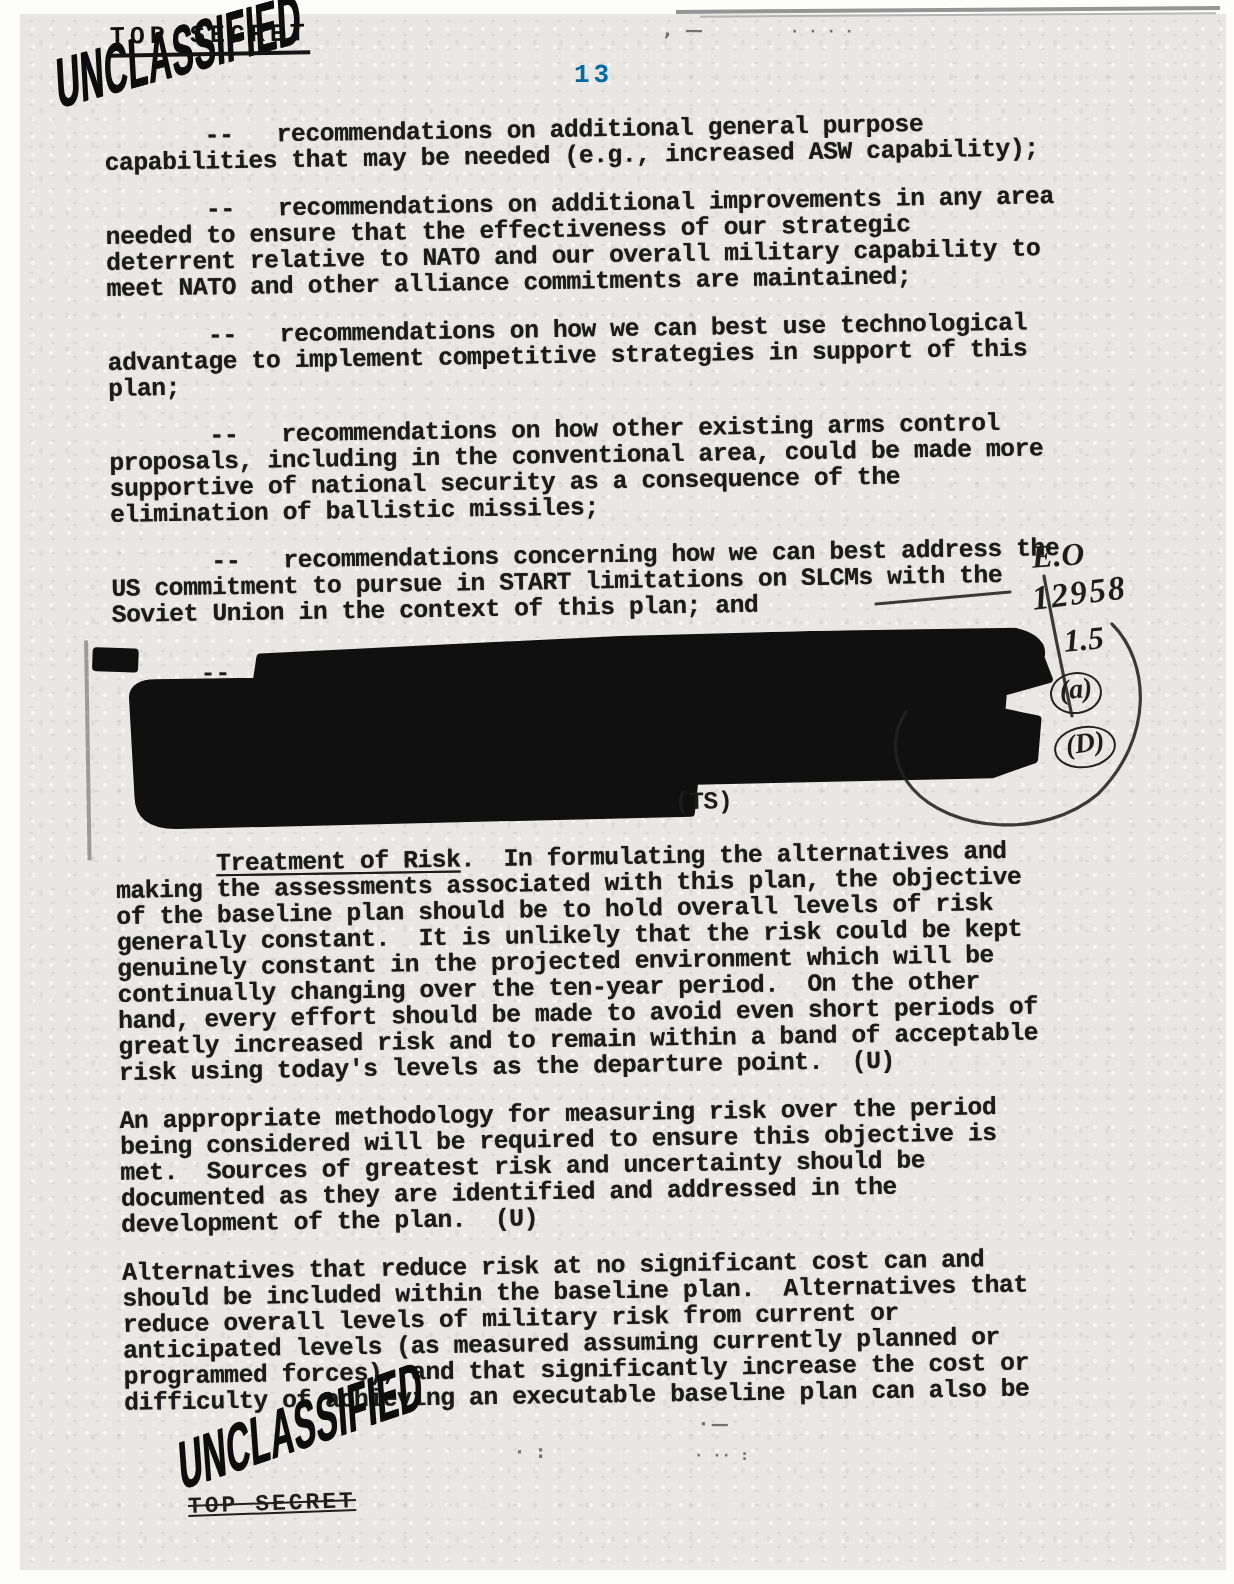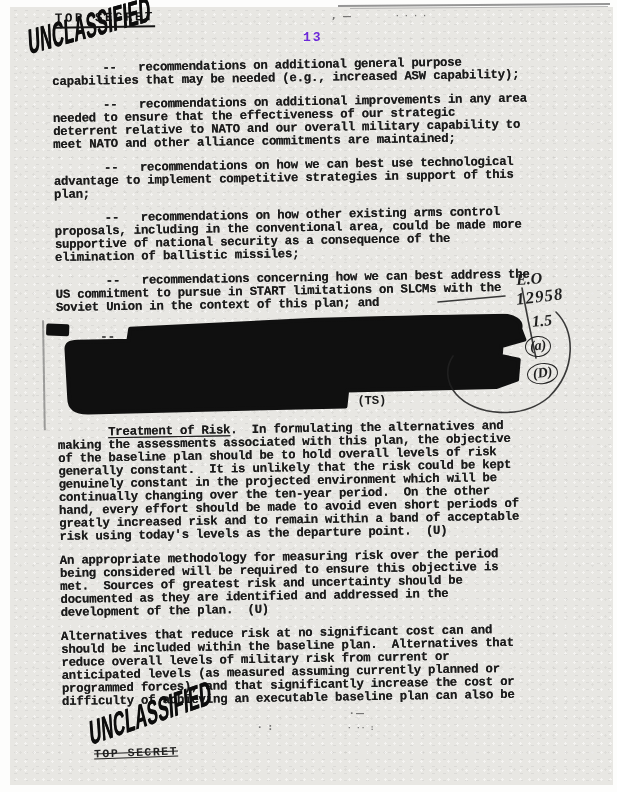--- a/index.html
+++ b/index.html
@@ -34,21 +34,21 @@
   .stamp-bottom .topsecret{left:22px;top:36px;font-size:11.5px;letter-spacing:1.5px;text-decoration:line-through underline;transform:rotate(-2deg);opacity:.92;}
   .unclassified{
     position:absolute;color:#0d0d0d;font-weight:bold;white-space:nowrap;
     font-family:"Liberation Sans",sans-serif;font-size:23px;letter-spacing:.5px;
     transform-origin:0 0;
     text-shadow:.6px 0 #0d0d0d;
   }
   .stamp-top .unclassified{left:1px;top:14px;transform:scale(.70,1.55) rotate(-7deg);}
   .stamp-bottom .unclassified{left:16px;top:4px;transform:scale(.70,1.50) rotate(-9deg);}
 
-  .page-num{position:absolute;left:303px;top:30px;font:bold 13px "Liberation Mono",monospace;color:#6d28d9;letter-spacing:2px;}
+  .page-num{position:absolute;left:287px;top:30px;font:bold 13px "Liberation Mono",monospace;color:#0369a1;letter-spacing:2px;}
 
   .mark{position:absolute;color:#4c4c4c;font:bold 9px "DejaVu Sans",sans-serif;letter-spacing:2px;opacity:.75;white-space:pre;}
 
   
   .body{
     position:absolute;left:52px;top:63px;width:525px;
     transform:rotate(-.9deg);transform-origin:0 0;
     color:#1b1b1b;
   }
   .para{margin-bottom:11px;}
@@ -59,21 +59,21 @@
     text-shadow:0 0 .5px rgba(20,20,20,.75);
   }
   .line .u{text-decoration:underline;text-underline-offset:2px;}
 
   
   .redaction-row{position:relative;height:90px;margin:11px 0;}
   .redaction-dash{position:absolute;left:44px;top:5px;font:bold 12.4px "Liberation Mono",monospace;}
   .redaction-blob{position:absolute;left:4px;top:-5px;}
   .redaction-splotch{position:absolute;left:-10px;top:-2px;width:23px;height:12px;background:#101010;border-radius:2px;transform:rotate(3deg);}
   .fold-line{position:absolute;left:-14px;top:-6px;width:2px;height:110px;background:#3c3c3c;opacity:.45;}
-  .ts-label{position:absolute;left:300px;top:73px;font:bold 12.4px "Liberation Mono",monospace;letter-spacing:-.25px;}
+  .ts-label{position:absolute;left:280px;top:73px;font:bold 12.4px "Liberation Mono",monospace;letter-spacing:-.25px;}
 
   
   .annotation{position:absolute;left:428px;top:268px;width:186px;height:166px;font-family:"Liberation Serif",serif;color:#1e1e1e;}
   .annotation svg{position:absolute;left:0;top:0;}
   .hw{position:absolute;font-style:italic;font-weight:600;white-space:nowrap;}
   .hw-eo{left:88px;top:2px;font-size:16px;transform:rotate(-4deg);}
   .hw-num{left:88px;top:19px;font-size:17px;transform:rotate(-7deg);letter-spacing:1px;}
   .hw-sec{left:104px;top:44px;font-size:16px;transform:rotate(-5deg);}
   .hw-a{left:97px;top:68px;font-size:14px;transform:rotate(-6deg);border:1.5px solid #222;border-radius:50%;padding:1px 4px 2px 4px;}
   .hw-d{left:99px;top:95px;font-size:14px;transform:rotate(-8deg);border:1.5px solid #222;border-radius:50%;padding:1px 5px 2px 5px;}

